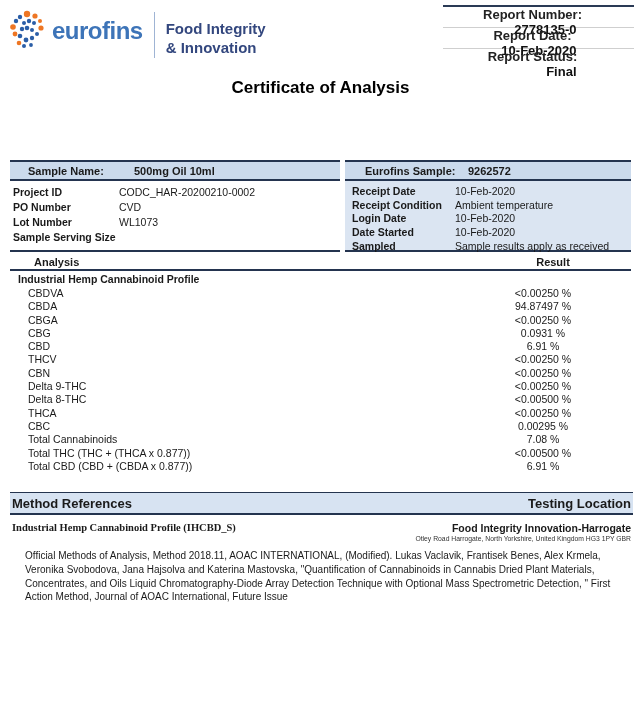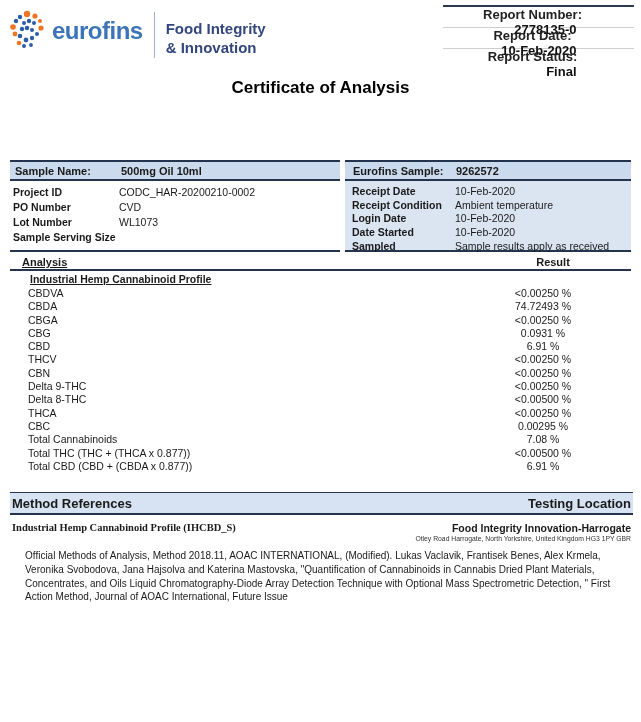--- a/index.html
+++ b/index.html
@@ -23,36 +23,36 @@
   .report-value { width:76px; text-align:right; color:#111111; }
 
   
   .title { position:absolute; top:78px; left:0; width:100%; text-align:center; font-size:17px; font-weight:bold; color:#000000; }
 
   
   .sample-table { position:absolute; top:160px; border-top:2px solid #24344f; border-bottom:2px solid #24344f; font-size:10.5px; }
   .sample-left  { left:10px;  width:330px; height:88px; background:#ffffff; }
   .sample-right { left:345px; width:286px; height:88px; background:#dbe5f2; }
   .sample-hdr { height:17px; background:#cbdaec; border-bottom:2px solid #24344f; display:flex; align-items:center; font-weight:bold; font-size:11px; }
-  .sample-left  .sample-hdr .hl { width:106px; padding-left:5px; }
-  .sample-right .sample-hdr .hl { width:103px; padding-left:8px; }
+  .sample-left  .sample-hdr .hl { width:106px; padding-left:18px; }
+  .sample-right .sample-hdr .hl { width:103px; padding-left:20px; }
   .sample-body { padding-top:3px; }
   .sample-row { display:flex; align-items:center; }
   .sample-left  .sample-row { height:15px; }
   .sample-right .sample-row { height:13.8px; }
   .sample-left  .sample-row .rl { width:106px; padding-left:3px; font-weight:bold; }
   .sample-right .sample-row .rl { width:103px; padding-left:7px; font-weight:bold; }
   .sample-row .rv { font-weight:normal; }
 
   
   .analysis-hdr { position:absolute; left:10px; top:256px; width:621px; height:13px; border-bottom:2px solid #24344f; font-size:11px; font-weight:bold; }
-  .analysis-hdr .an { margin-left:12px;text-decoration:underline; }
+  .analysis-hdr .an { margin-left:24px; }
   .result-col { position:absolute; left:468px; top:0; width:150px; text-align:center; }
   .analysis-body { position:absolute; left:10px; top:273px; width:621px; font-size:10.5px; }
-  .group-hdr { font-weight:bold; margin-left:20px; height:14px;text-decoration:underline; }
+  .group-hdr { font-weight:bold; margin-left:8px; height:14px; }
   .a-row { position:relative; height:13.3px; }
   .a-row .nm { margin-left:18px; }
   .a-row .rs { position:absolute; left:458px; top:0; width:150px; text-align:center; }
 
   
   .method-band { position:absolute; left:10px; top:492px; width:619px; height:20px; background:#d7e3f2;
     border-top:1px solid #24344f; border-bottom:2px solid #24344f;
     display:flex; justify-content:space-between; align-items:center; font-weight:bold; font-size:13px; padding:0 2px; }
   .method-row { position:absolute; left:10px; top:522px; width:621px; display:flex; justify-content:space-between; }
   .method-name { font-weight:bold; font-size:10.5px; padding-left:2px;font-family:Liberation Serif, serif; }
@@ -182,21 +182,21 @@
 
   <div class="analysis-body">
     <div class="group-hdr">Industrial Hemp Cannabinoid Profile</div>
 
     <div class="a-row">
       <span class="nm">CBDVA</span>
       <span class="rs">&lt;0.00250 %</span>
     </div>
     <div class="a-row">
       <span class="nm">CBDA</span>
-      <span class="rs">74.72493 %</span>
+      <span class="rs">94.87497 %</span>
     </div>
     <div class="a-row">
       <span class="nm">CBGA</span>
       <span class="rs">&lt;0.00250 %</span>
     </div>
     <div class="a-row">
       <span class="nm">CBG</span>
       <span class="rs">0.0931 %</span>
     </div>
     <div class="a-row">

